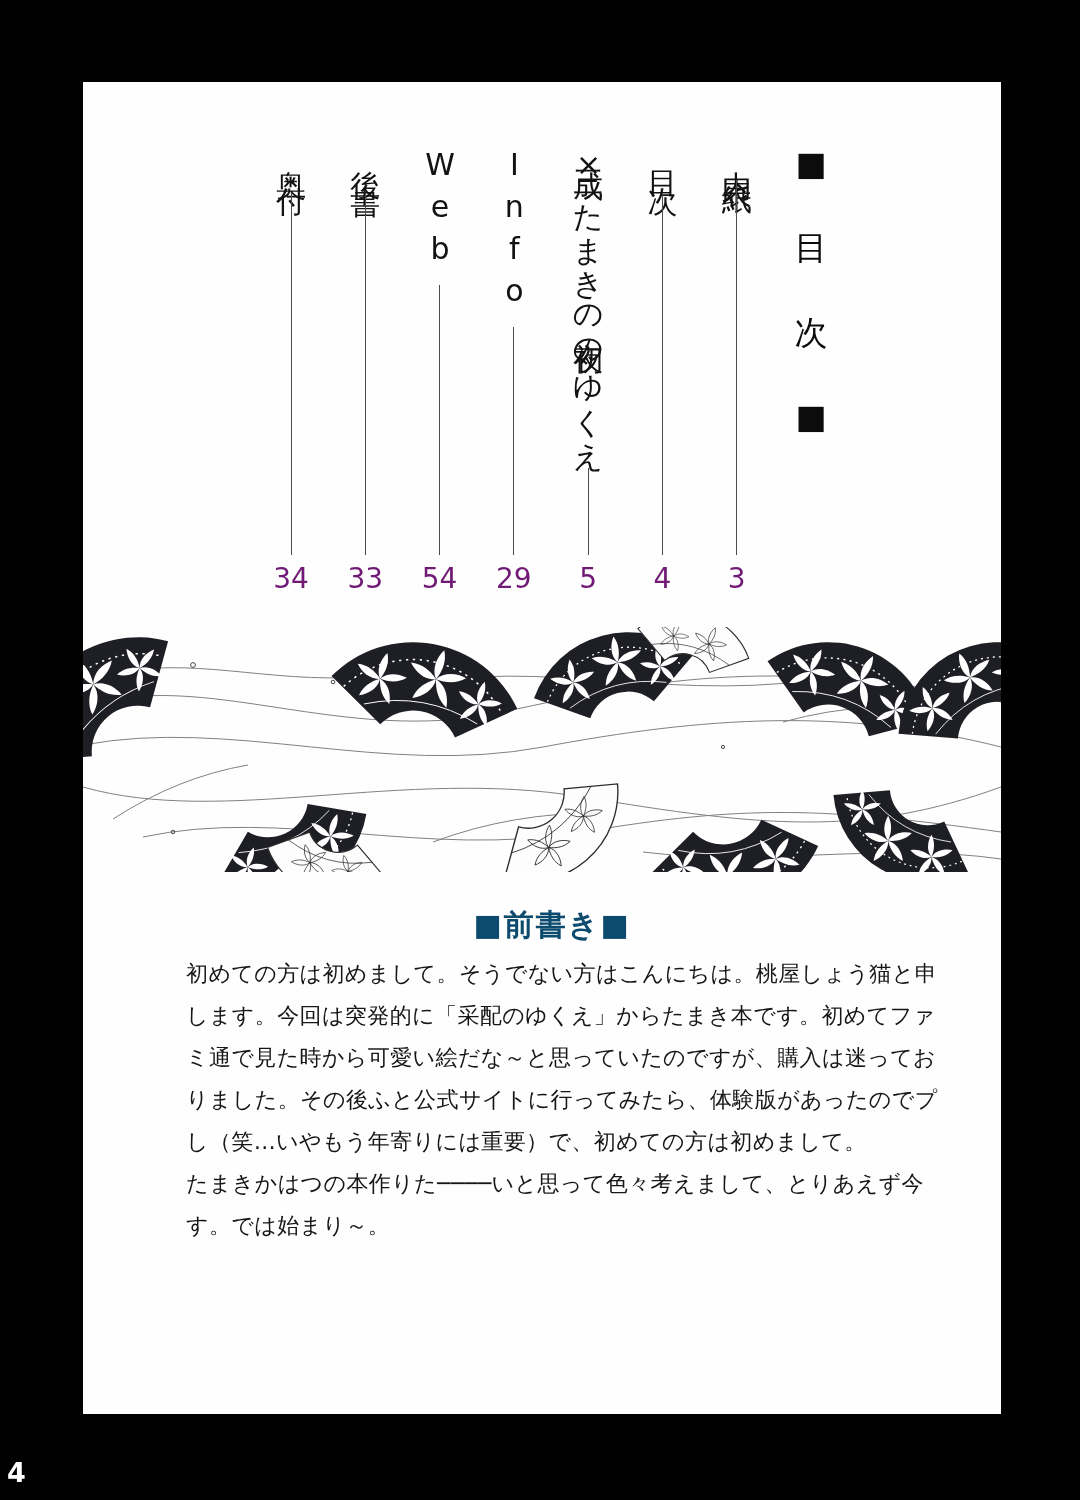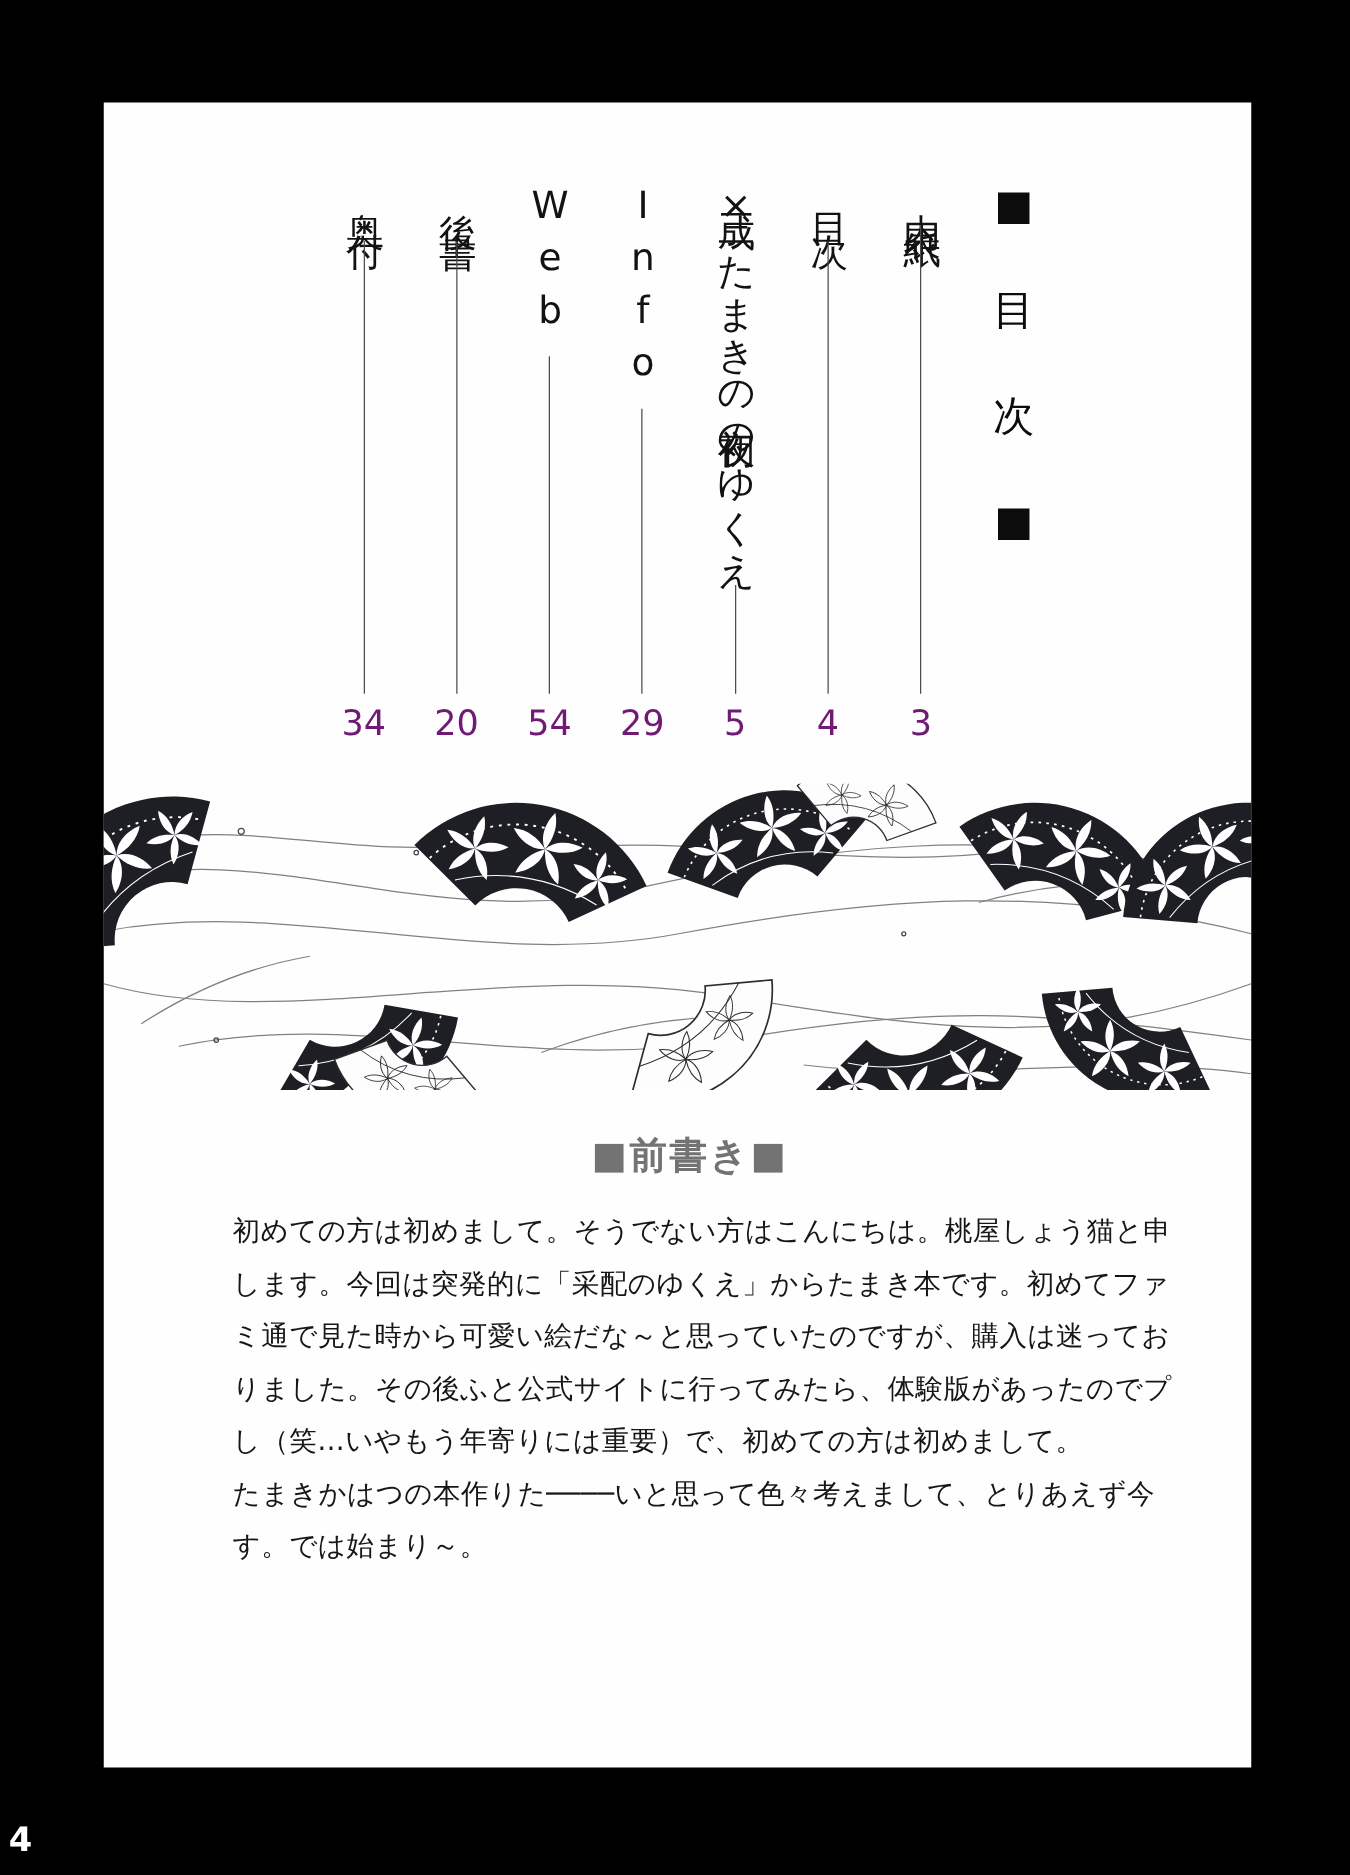--- a/index.html
+++ b/index.html
@@ -40,23 +40,23 @@
     height:286px;justify-content:space-between;flex-direction:column;
     display:flex;align-items:center;width:46px;
   }
   .toc-header span{font-size:33px;color:#0c0c0c;line-height:1;}
   
   .band{position:absolute;left:0;top:545px;width:918px;height:245px;}
   
   .foreword{position:absolute;left:103px;top:826px;width:732px;}
   .fw-heading{
     text-align:center;font-size:30px;font-weight:bold;
-    color:#737373;letter-spacing:2px;line-height:1.1;
-  }
-  .fw-body{margin-top:24px;}
+    color:#0c4a6e;letter-spacing:2px;line-height:1.1;
+  }
+  .fw-body{margin-top:12px;}
   .fw-line{
     font-size:22px;line-height:42px;letter-spacing:0.4px;
     color:#161616;white-space:nowrap;
   }
   
   .page-num{
     position:absolute;left:7px;top:1459px;
     color:#ffffff;font-size:27px;font-weight:bold;line-height:1;
   }
 </style>
@@ -69,21 +69,21 @@
 
     <div class="toc-col">
       <div class="toc-title v sp-wide">奥付</div>
       <div class="toc-leader"></div>
       <div class="toc-page">34</div>
     </div>
 
     <div class="toc-col">
       <div class="toc-title v sp-wide">後書</div>
       <div class="toc-leader"></div>
-      <div class="toc-page">20</div>
+      <div class="toc-page">33</div>
     </div>
 
     <div class="toc-col">
       <div class="toc-title v sp-med">Web</div>
       <div class="toc-leader"></div>
       <div class="toc-page">54</div>
     </div>
 
     <div class="toc-col">
       <div class="toc-title v sp-med">Info</div>

